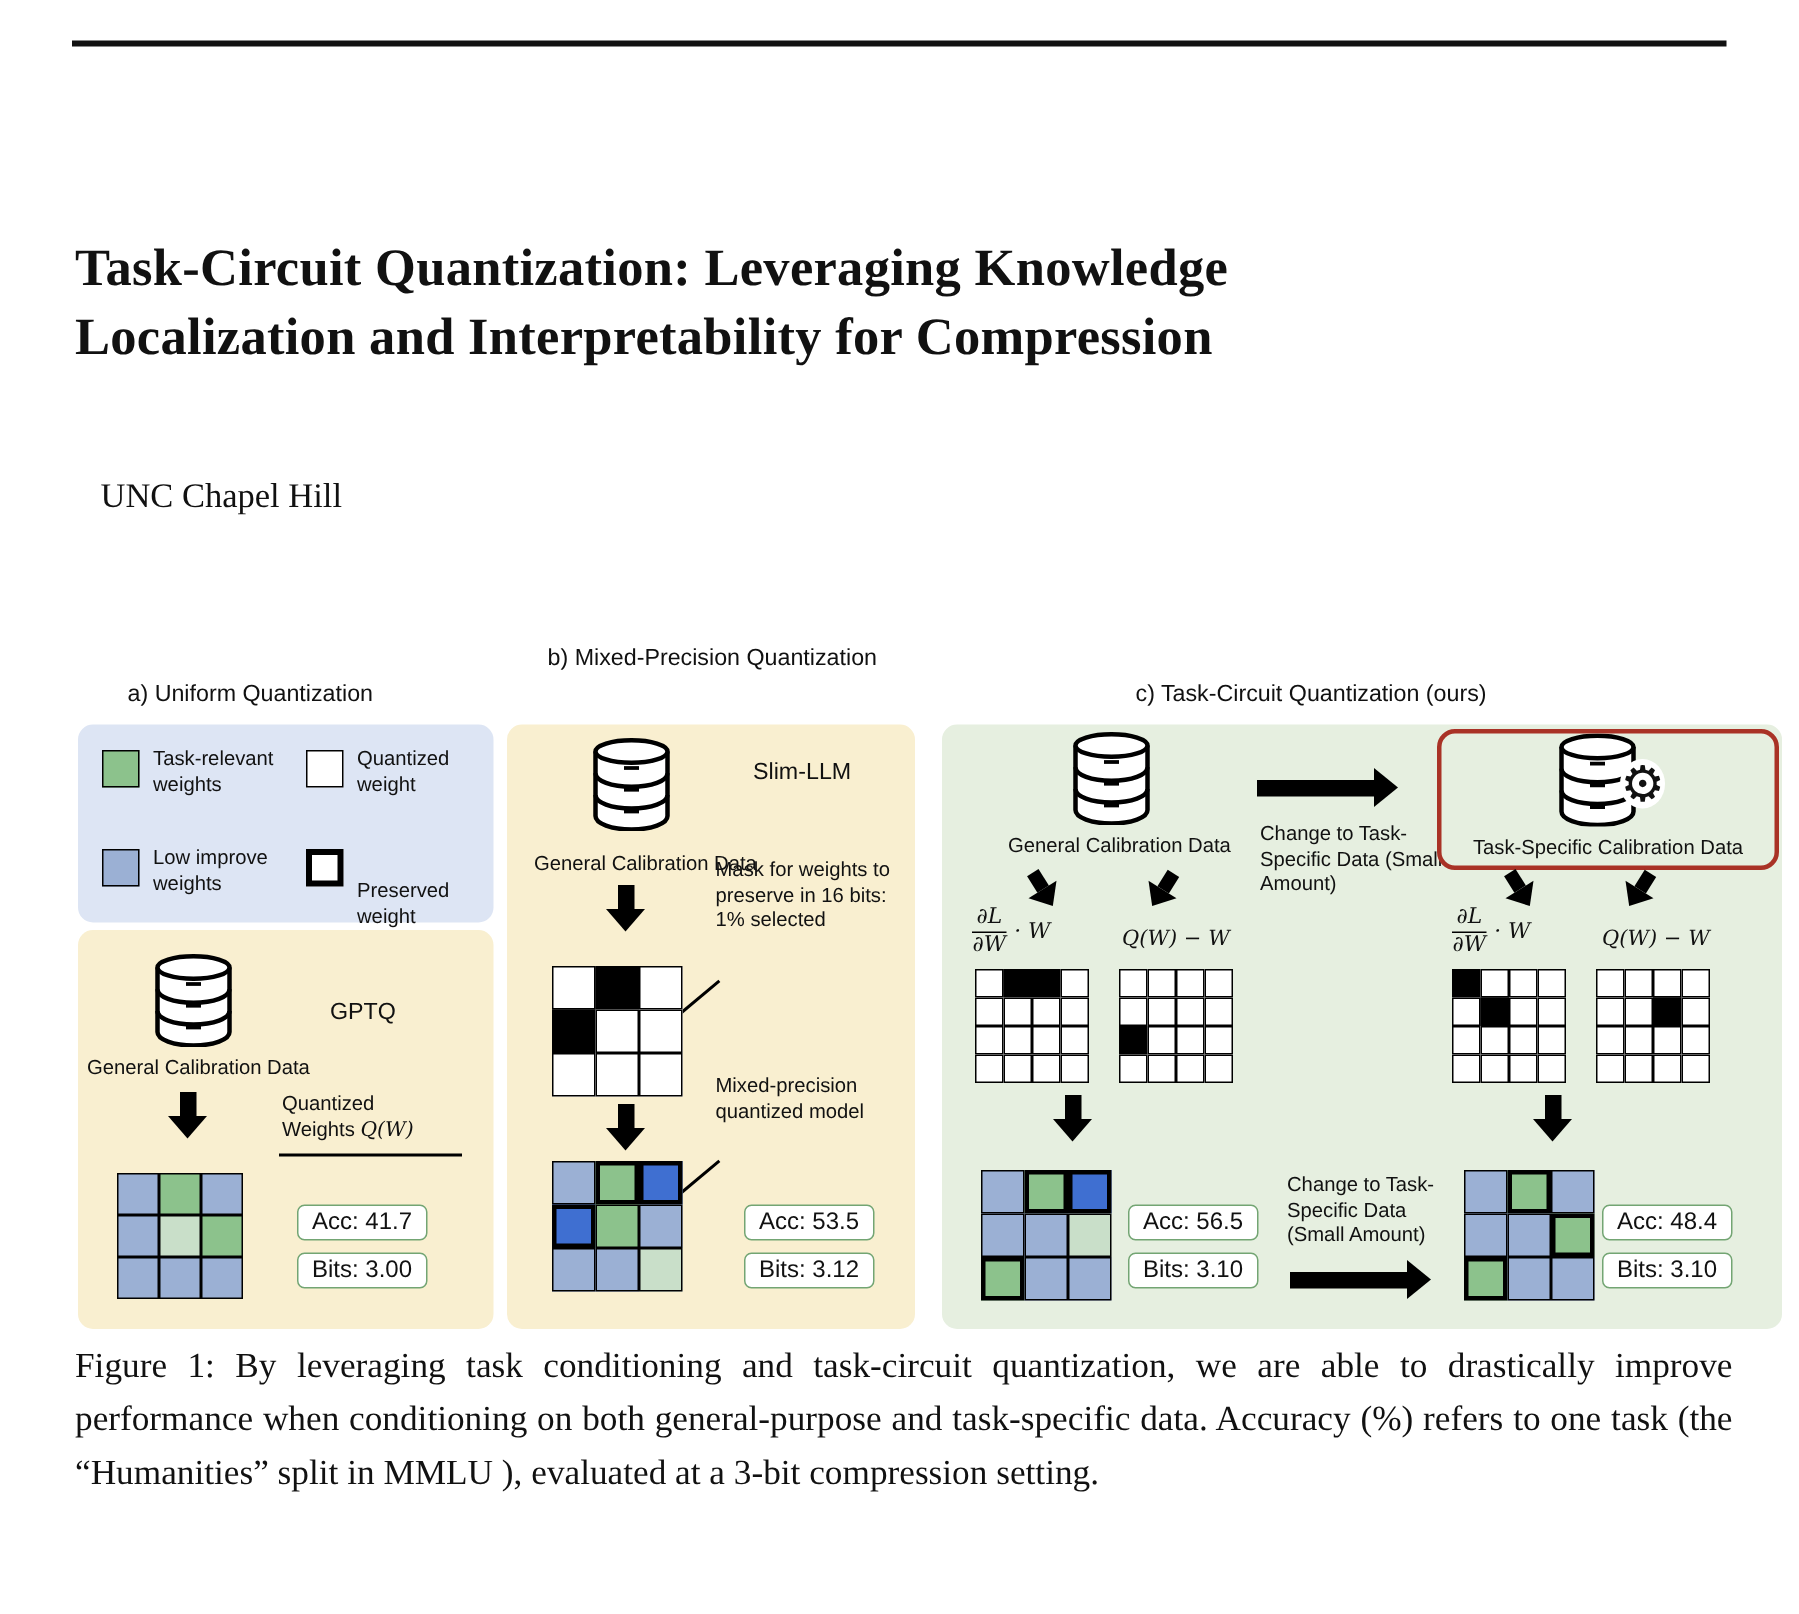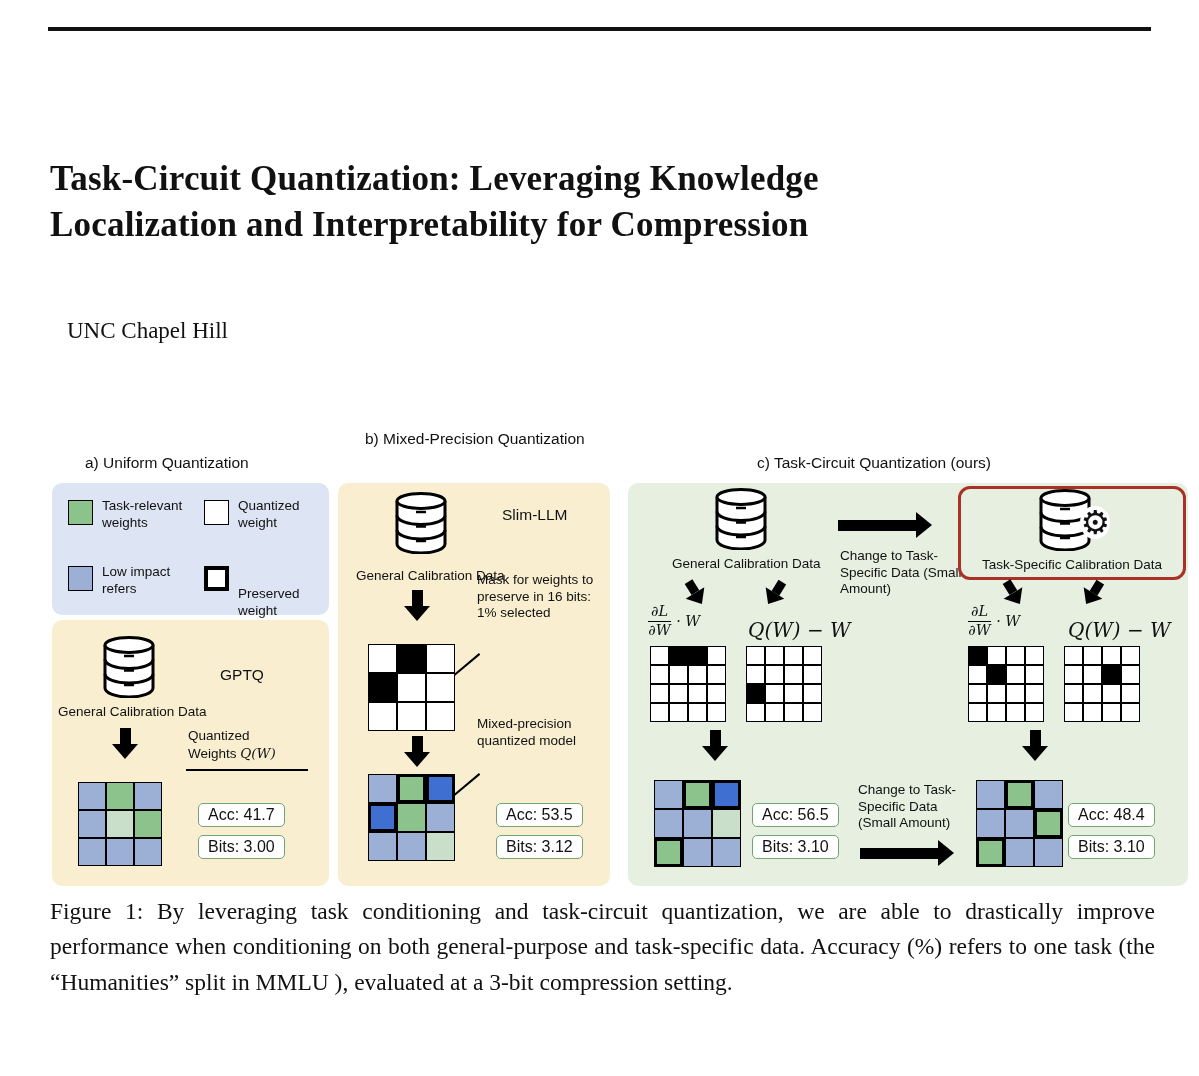--- a/index.html
+++ b/index.html
@@ -46,21 +46,21 @@
   .arr-right .shaft{height:11px;background:#000;}
   .arr-right .head{width:0;height:0;border-top:13px solid transparent;border-bottom:13px solid transparent;border-left:16px solid #000;}
 
   .connector{height:2px;background:#000;transform-origin:left center;}
   .underline{height:1.5px;background:#000;}
 
   .frac-row{display:flex;align-items:center;gap:5px;font-family:"DejaVu Serif",serif;font-style:italic;font-size:14.5px;}
   .frac{display:flex;flex-direction:column;align-items:center;line-height:1.1;}
   .frac .fnum{padding:0 3px 1px;border-bottom:1.4px solid #000;}
   .frac .fden{padding-top:1px;}
-  .math{font-family:"DejaVu Serif",serif;font-style:italic;font-size:20px;white-space:nowrap;}
+  .math{font-family:"DejaVu Serif",serif;font-style:italic;font-size:14px;white-space:nowrap;}
 
   .red-box{border:3px solid #a93226;border-radius:12px;box-sizing:border-box;}
   .gear{position:absolute;font-style:normal;font-family:"DejaVu Sans",sans-serif;font-size:33px;line-height:1;background:#fff;border-radius:50%;}
   .center{text-align:center;}
 </style>
 </head>
 <body>
 
 <div class="page">
 
@@ -74,21 +74,21 @@
 
   <div class="abs panel" style="left:52px;top:483px;width:277px;height:132px;background:#dde5f4;"></div>
 
   <div class="abs swatch" style="left:68px;top:500px;background:#8cc28c;"></div>
   <div class="abs sans note" style="left:102px;top:498px;width:92px;">Task-relevant weights</div>
 
   <div class="abs swatch" style="left:204px;top:500px;"></div>
   <div class="abs sans note" style="left:238px;top:498px;width:92px;">Quantized weight</div>
 
   <div class="abs swatch" style="left:68px;top:566px;background:#9bb0d4;"></div>
-  <div class="abs sans note" style="left:102px;top:564px;width:92px;">Low impact refers</div>
+  <div class="abs sans note" style="left:102px;top:564px;width:92px;">Low improve weights</div>
 
   <div class="abs swatch preserved" style="left:204px;top:566px;"></div>
   <div class="abs sans note" style="left:238px;top:586px;width:92px;">Preserved weight</div>
 
   <div class="abs panel" style="left:52px;top:620px;width:277px;height:266px;background:#f9efd0;"></div>
 
   <div class="abs" style="left:100px;top:636px;">
     <svg width="58" height="62" viewBox="0 0 58 62">
       <path d="M5 9 v43 c0 5 10.7 9 24 9 s24-4 24-9 V9" fill="#fff" stroke="#000" stroke-width="3"></path>
       <ellipse cx="29" cy="9" rx="24" ry="7.5" fill="#fff" stroke="#000" stroke-width="3"></ellipse>

